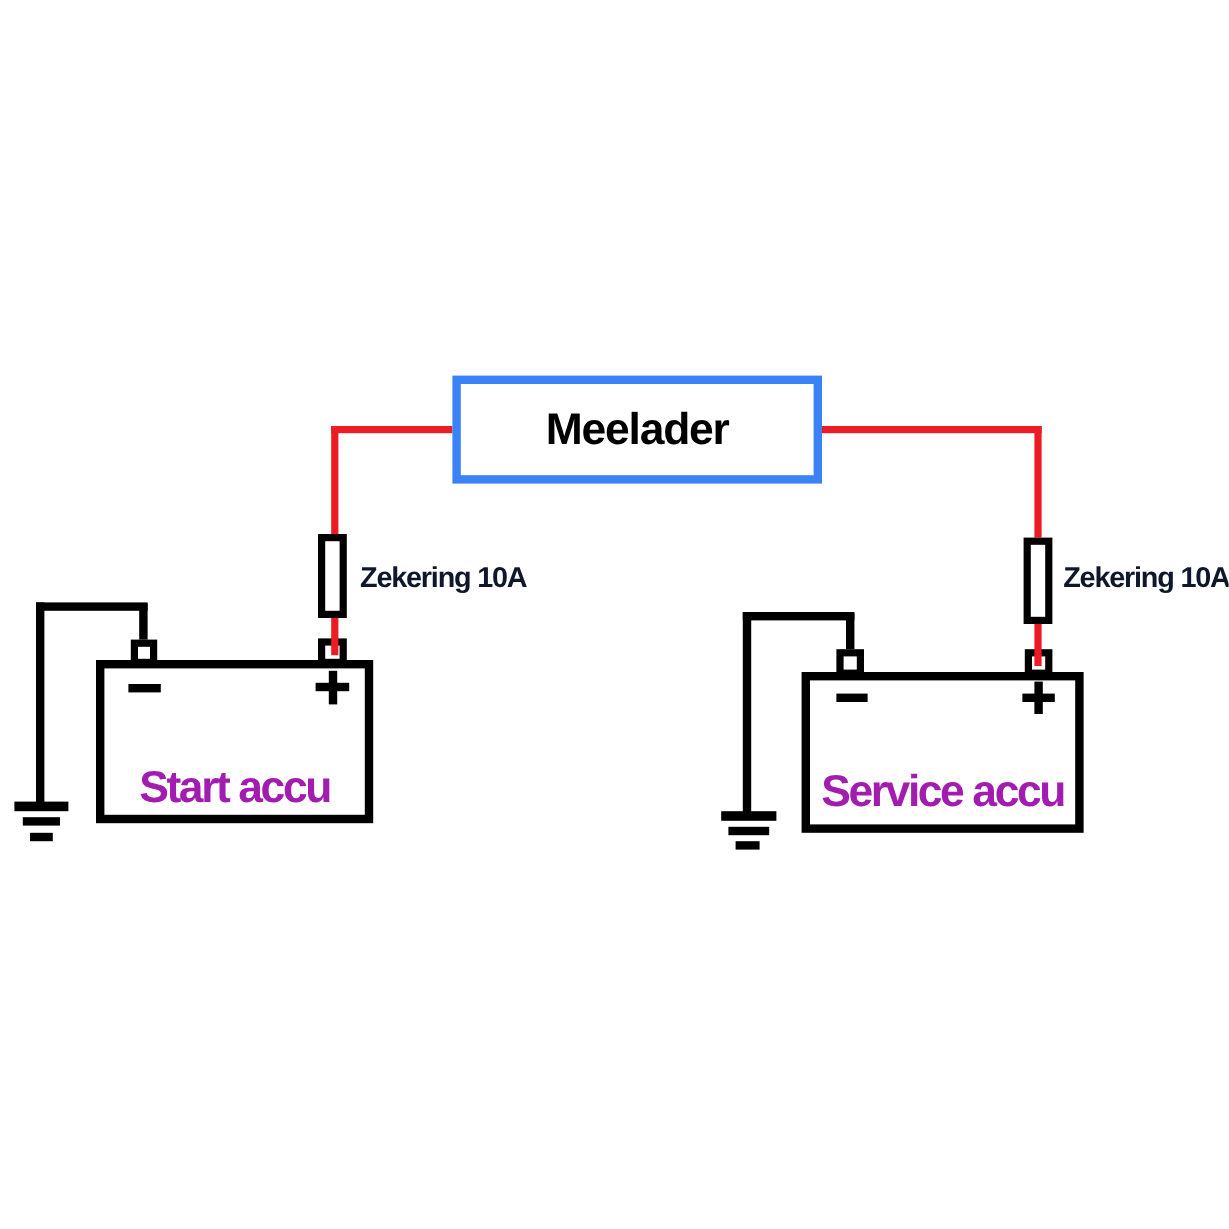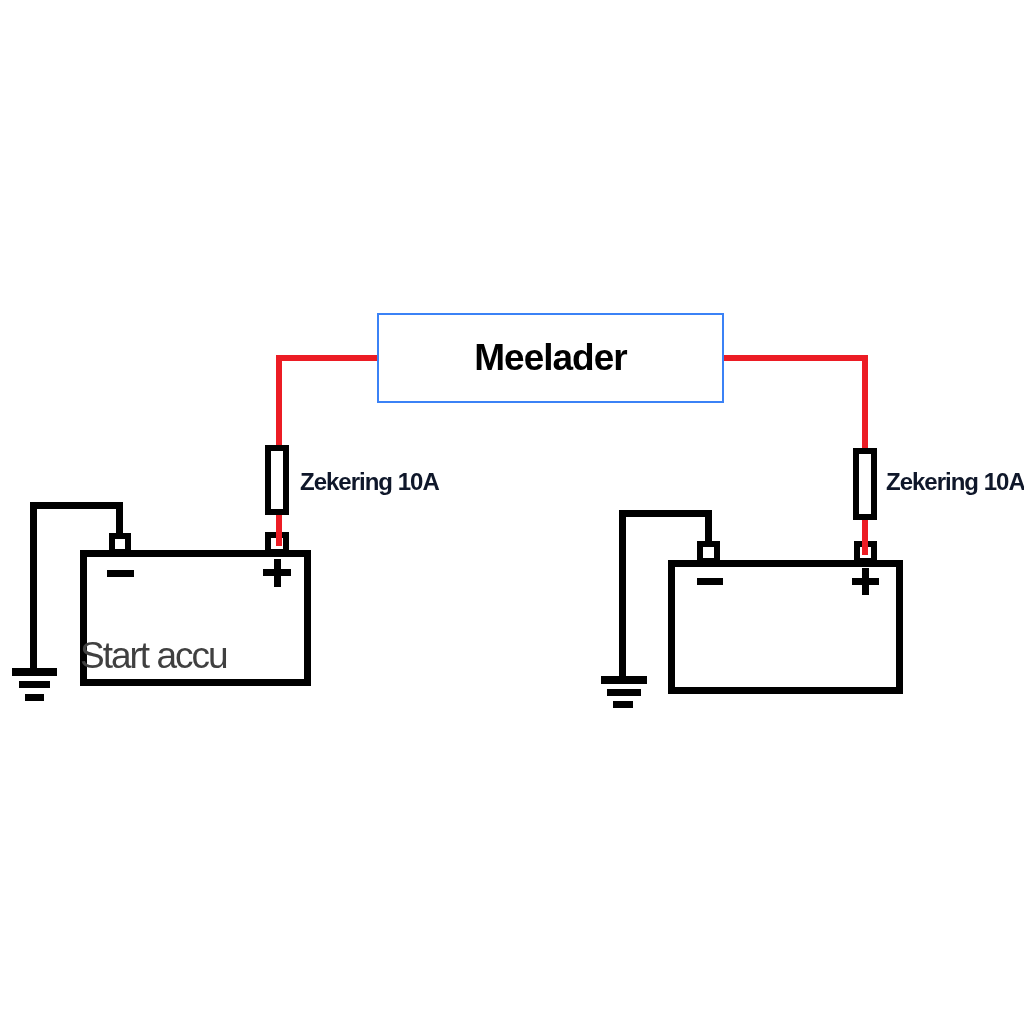--- a/index.html
+++ b/index.html
@@ -15,44 +15,44 @@
   .wire.red { background: #ec1c24; }
   .wire.black { background: #000000; }
   .outlined {
     position: absolute;
     background: #ffffff;
     border: 6px solid #000000;
     box-sizing: border-box;
   }
   .charger-box {
     position: absolute;
-    left: 377px; top: 313px; width: 347px; height: 90px;
+    left: 377px; top: 313px; width: 308px; height: 90px;
     background: #ffffff;
-    border: 2px solid #3b82f6;
+    border: 7px solid #3b82f6;
     box-sizing: border-box;
     display: flex; align-items: center; justify-content: center;
   }
   .charger-label {
     font-size: 37px; font-weight: bold; color: #000000; letter-spacing: -1px;
   }
   .fuse-label {
     position: absolute;
     font-size: 24px; font-weight: bold; color: #0f172a; letter-spacing: -1px;
     white-space: nowrap; line-height: 1;
   }
   .battery {
     position: absolute;
     background: #ffffff;
     border: 7px solid #000000;
     box-sizing: border-box;
   }
   .battery-label {
     position: absolute;
-    font-size: 37px; font-weight: normal; color: #404040; letter-spacing: -2px;
-    text-align: left; line-height: 1; white-space: nowrap;
+    font-size: 37px; font-weight: bold; color: #a21caf; letter-spacing: -2px;
+    text-align: center; line-height: 1; white-space: nowrap;
   }
   .sym { position: absolute; background: #000000; }
 </style>
 </head>
 <body>
 
 <div class="canvas">
 
   <div class="wire red" style="left:276px; top:355px; width:104px; height:6px;"></div>
   <div class="wire red" style="left:276px; top:355px; width:6px; height:94px;"></div>
@@ -98,14 +98,15 @@
 
   <div class="sym" style="left:107px; top:570px; width:27px; height:7px;"></div>
   <div class="sym" style="left:263px; top:569px; width:28px; height:7px;"></div>
   <div class="sym" style="left:274px; top:559px; width:7px; height:28px;"></div>
 
   <div class="sym" style="left:697px; top:578px; width:26px; height:7px;"></div>
   <div class="sym" style="left:852px; top:578px; width:27px; height:7px;"></div>
   <div class="sym" style="left:862px; top:568px; width:7px; height:27px;"></div>
 
   <div class="battery-label" style="left:80px; top:637px; width:231px;">Start accu</div>
+  <div class="battery-label" style="left:668px; top:641px; width:235px;">Service accu</div>
 
 </div>
 
 </body></html>

